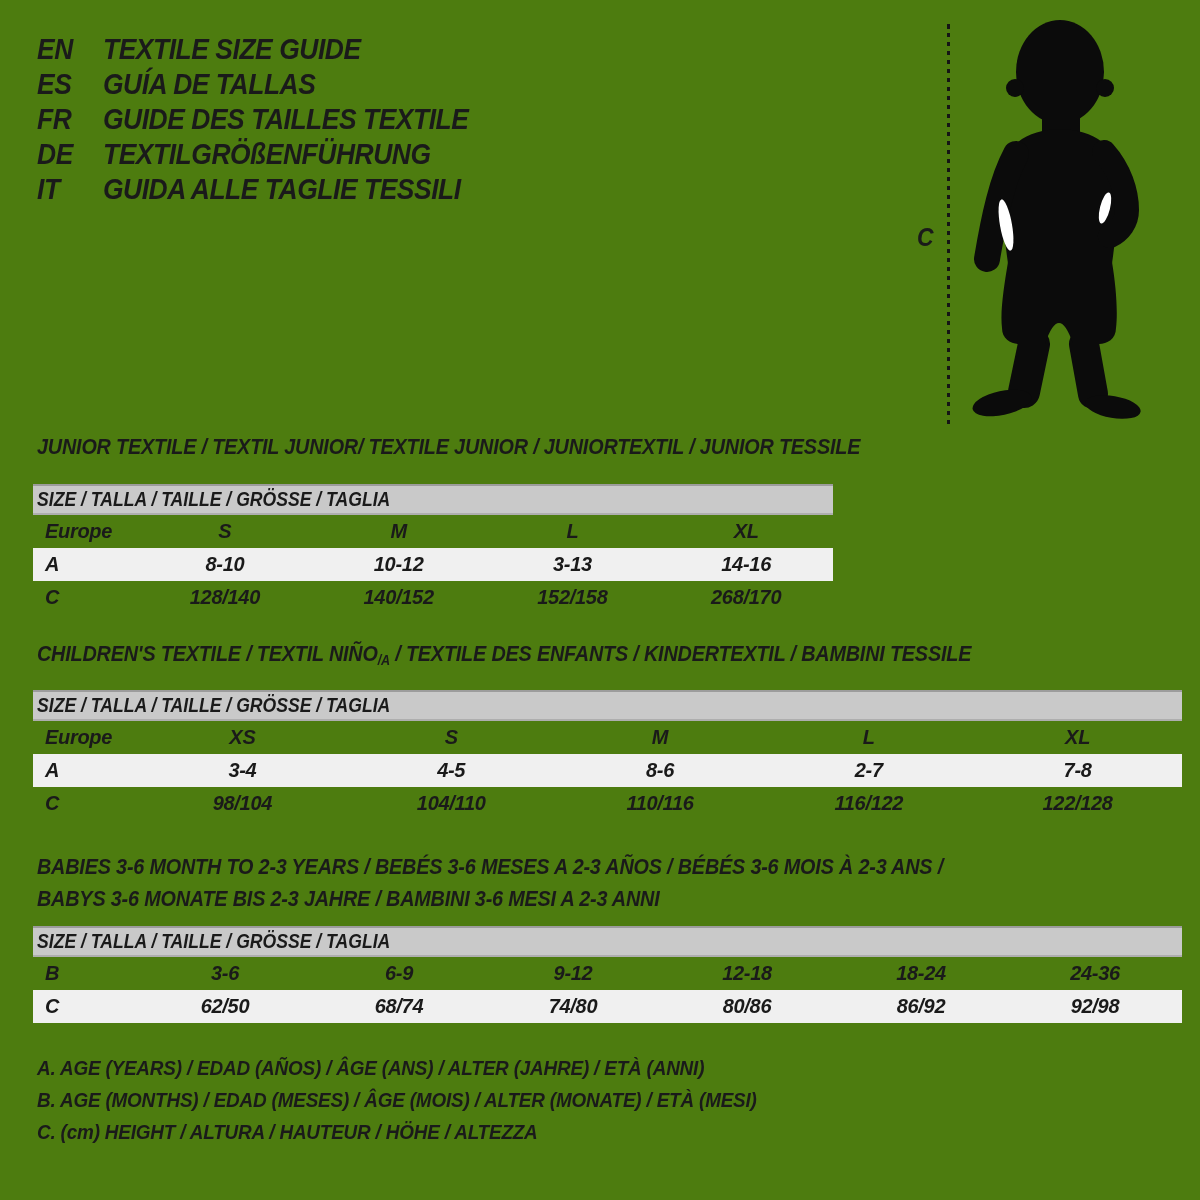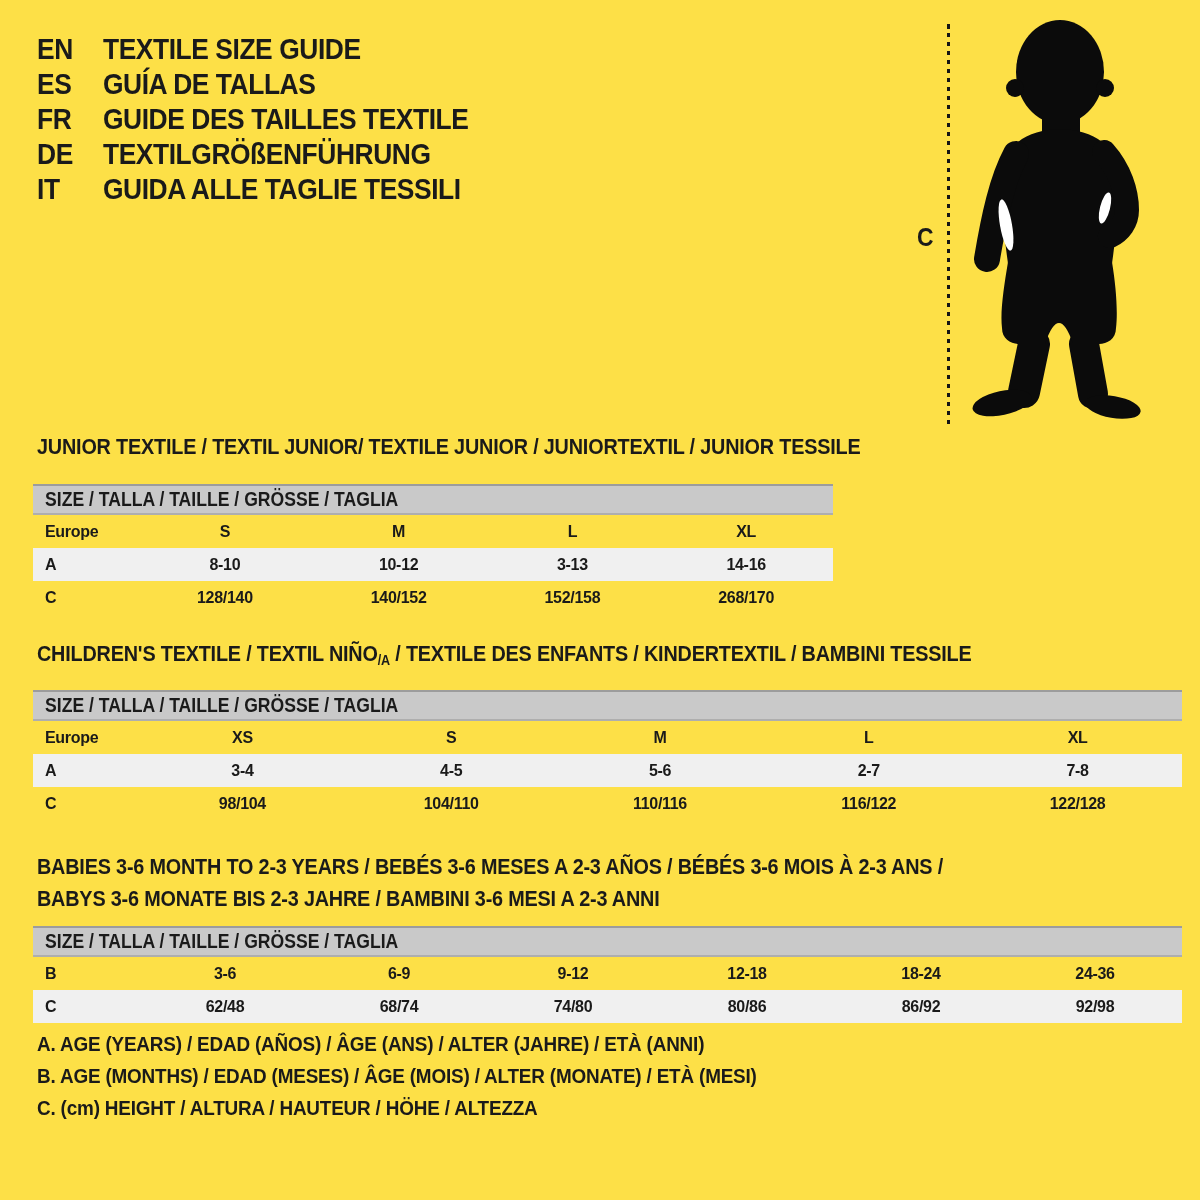--- a/index.html
+++ b/index.html
@@ -2,21 +2,21 @@
 <html><head>
 <meta charset="utf-8">
 <style>
   html,body { margin:0; padding:0; }
   body {
     width:1200px; height:1200px; position:relative; overflow:hidden;
     background:#ffffff; color:#1a1a1a;
     font-family:"Liberation Sans", sans-serif; font-weight:700;
     -webkit-font-smoothing:antialiased;
   }
-  .page { position:absolute; inset:0; width:1200px; height:1200px; background:#fde047; }
+  .page { position:absolute; inset:0; width:1200px; height:1200px; background:#4d7c0f;font-style:italic; }
 
   
   .cond { display:inline-block; transform:scaleX(.88); transform-origin:0 50%; white-space:nowrap; }
 
   
   .langs { position:absolute; left:37px; top:31px; }
   .lang-row { display:flex; align-items:center; height:35px; }
   .lang-code { width:66px; font-size:30px; letter-spacing:-0.5px; }
   .lang-title { font-size:30px; letter-spacing:-0.5px; }
 
@@ -40,32 +40,32 @@
   .title-babies .tline { line-height:32px; }
 
   
   .tbl { position:absolute; }
   .tbl.junior   { left:33px; top:484px; width:800px; }
   .tbl.children { left:33px; top:690px; width:1149px; }
   .tbl.babies   { left:33px; top:926px; width:1149px; }
   .size-bar {
     background:#c9c9c9; border-top:2px solid #9c9c9c; border-bottom:2px solid #aeaeae;
     height:31px; box-sizing:border-box; display:flex; align-items:center;
-    padding-left:12px; font-size:20px;
-  }
-  .trow { display:grid; height:33px; align-items:center; font-size:16px; letter-spacing:-0.3px; }
+    padding-left:4px; font-size:20px;
+  }
+  .trow { display:grid; height:33px; align-items:center; font-size:20px; letter-spacing:-0.3px; }
   .junior   .trow { grid-template-columns:105px repeat(4,1fr); }
   .children .trow { grid-template-columns:105px repeat(5,1fr); }
   .babies   .trow { grid-template-columns:105px repeat(6,1fr); }
   .cell { text-align:center; }
   .cell.first { text-align:left; padding-left:12px; }
   .trow.shaded { background:#f0f0f0; }
 
   
-  .legend { position:absolute; left:37px; top:1028px; }
+  .legend { position:absolute; left:37px; top:1052px; }
   .legend-line {
     font-size:21px; line-height:32px; white-space:nowrap;
     transform:scaleX(.9); transform-origin:0 50%; letter-spacing:-0.2px;
   }
 </style>
 </head>
 <body>
 
 <div class="page">
 
@@ -159,21 +159,21 @@
       <div class="cell">XS</div>
       <div class="cell">S</div>
       <div class="cell">M</div>
       <div class="cell">L</div>
       <div class="cell">XL</div>
     </div>
     <div class="trow shaded">
       <div class="cell first">A</div>
       <div class="cell">3-4</div>
       <div class="cell">4-5</div>
-      <div class="cell">5-6</div>
+      <div class="cell">8-6</div>
       <div class="cell">2-7</div>
       <div class="cell">7-8</div>
     </div>
     <div class="trow">
       <div class="cell first">C</div>
       <div class="cell">98/104</div>
       <div class="cell">104/110</div>
       <div class="cell">110/116</div>
       <div class="cell">116/122</div>
       <div class="cell">122/128</div>
@@ -192,21 +192,21 @@
       <div class="cell first">B</div>
       <div class="cell">3-6</div>
       <div class="cell">6-9</div>
       <div class="cell">9-12</div>
       <div class="cell">12-18</div>
       <div class="cell">18-24</div>
       <div class="cell">24-36</div>
     </div>
     <div class="trow shaded">
       <div class="cell first">C</div>
-      <div class="cell">62/48</div>
+      <div class="cell">62/50</div>
       <div class="cell">68/74</div>
       <div class="cell">74/80</div>
       <div class="cell">80/86</div>
       <div class="cell">86/92</div>
       <div class="cell">92/98</div>
     </div>
   </div>
 
   <footer class="legend">
     <div class="legend-line">A. AGE (YEARS) / EDAD (AÑOS) / ÂGE (ANS) / ALTER (JAHRE) / ETÀ (ANNI)</div>

